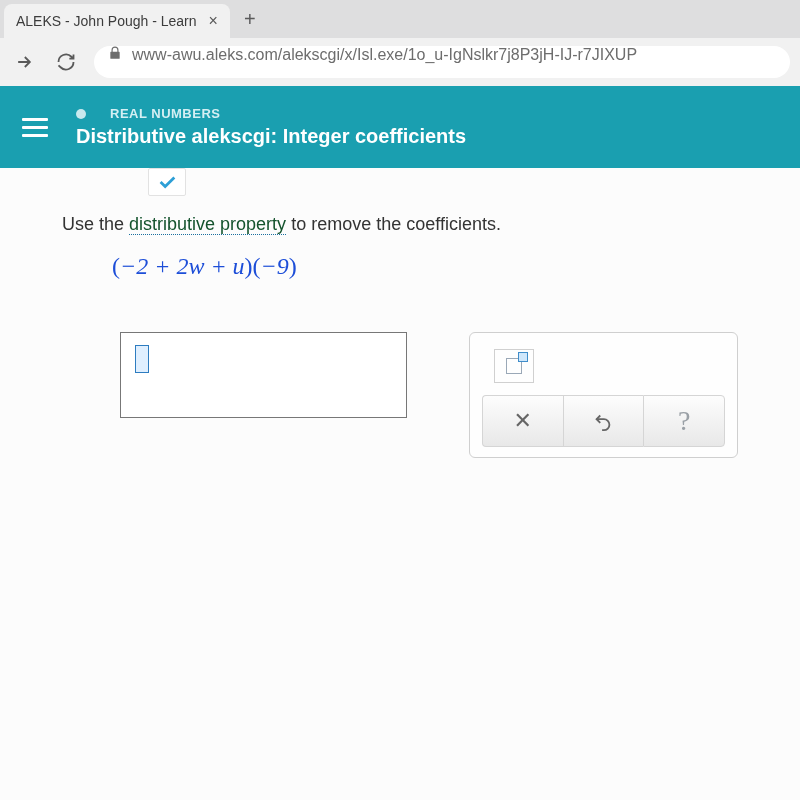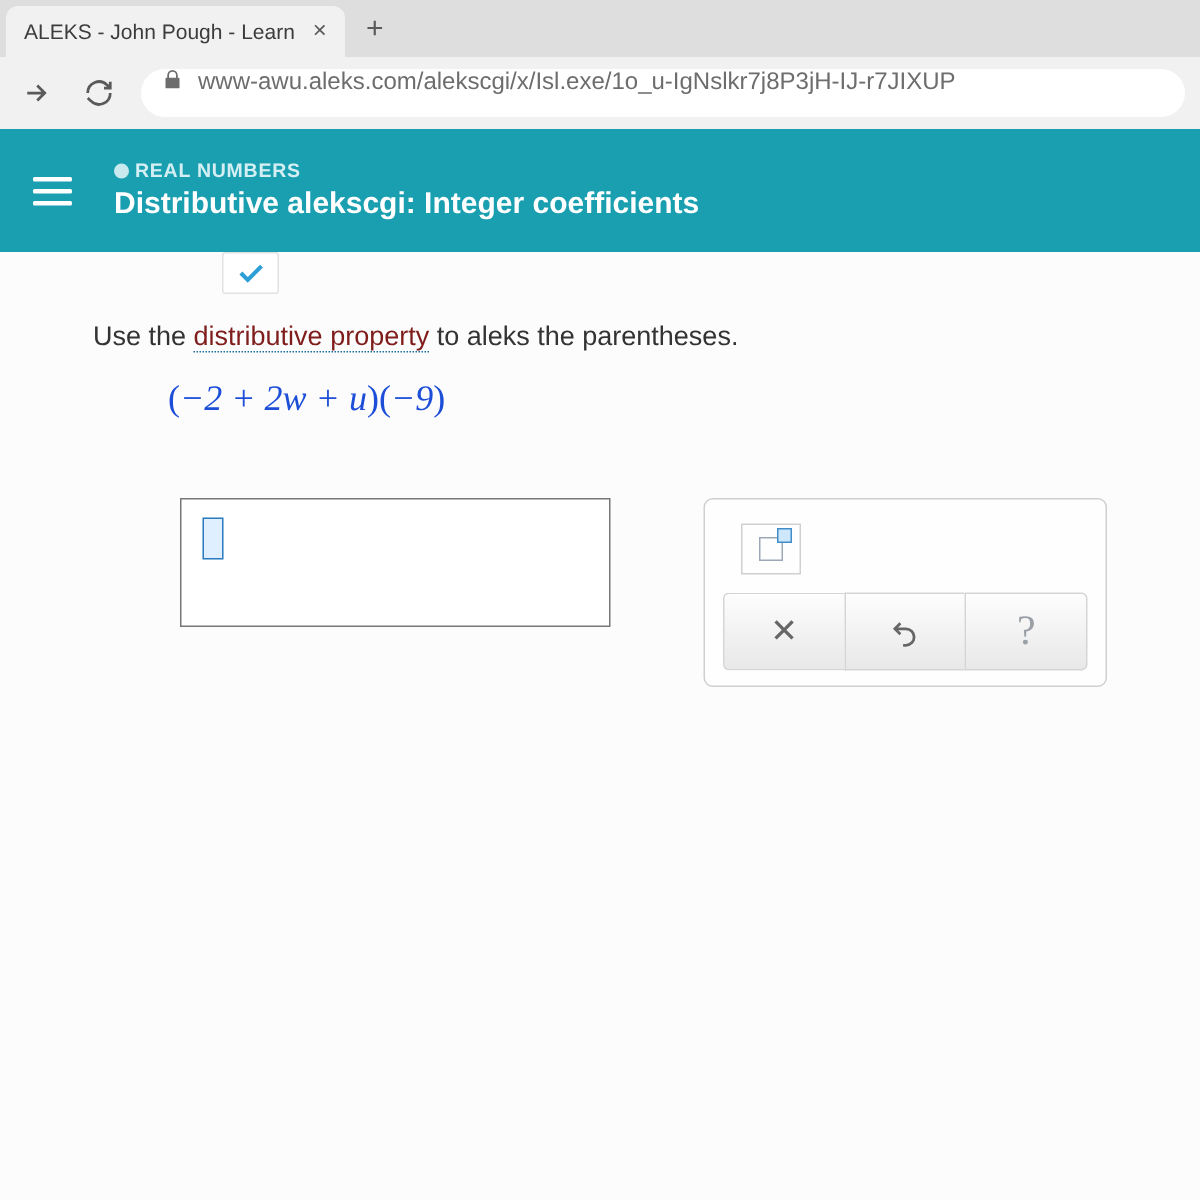--- a/index.html
+++ b/index.html
@@ -107,21 +107,21 @@
       background: #fff;
       border-radius: 1px;
     }
     .topic-text .cat {
       font-size: 13px;
       font-weight: 700;
       letter-spacing: 0.5px;
       color: #d4eff3;
       display: flex;
       align-items: center;
-      gap: 4px;
+      gap: 24px;
     }
     .topic-text .cat .dot {
       width: 10px; height: 10px; border-radius: 50%; background: #c8e9ee; display: inline-block;
     }
     .topic-text .title {
       font-size: 20px;
       font-weight: 700;
       margin-top: 4px;
     }
     .marker {
@@ -137,21 +137,21 @@
     }
     .marker svg { width: 22px; height: 22px; }
     .question {
       padding: 18px 62px 0 62px;
     }
     .instruction {
       font-size: 18px;
       color: #333;
     }
     .instruction a {
-      color: #7f1d1d;
+      color: #14532d;
       text-decoration: none;
       border-bottom: 1px dotted #1a6f9f;
     }
     .expr {
       font-family: "Times New Roman", serif;
       font-size: 24px;
       color: #1d4ed8;
       margin: 18px 0 0 50px;
       font-style: italic;
     }
@@ -275,21 +275,21 @@
   </div>
 
   <div class="marker">
     <svg viewBox="0 0 24 24" fill="none" stroke="#2d9fd6" stroke-width="3">
         <path d="M5 12l5 5L20 7"></path>
       </svg>
   </div>
 
   <div class="question">
     <div class="instruction">
-      <span>Use the </span><a href="#">distributive property</a><span> to aleks the parentheses.</span>
+      <span>Use the </span><a href="#">distributive property</a><span> to remove the coefficients.</span>
     </div>
     <div class="expr">
       <span class="paren">(</span>−2 + 2<i>w</i> + <i>u</i><span class="paren">)(</span>−9<span class="paren">)</span>
     </div>
 
     <div class="answer-area">
       <div class="answer-box">
         <div class="answer-cursor"></div>
       </div>
       <div class="tool-panel">

